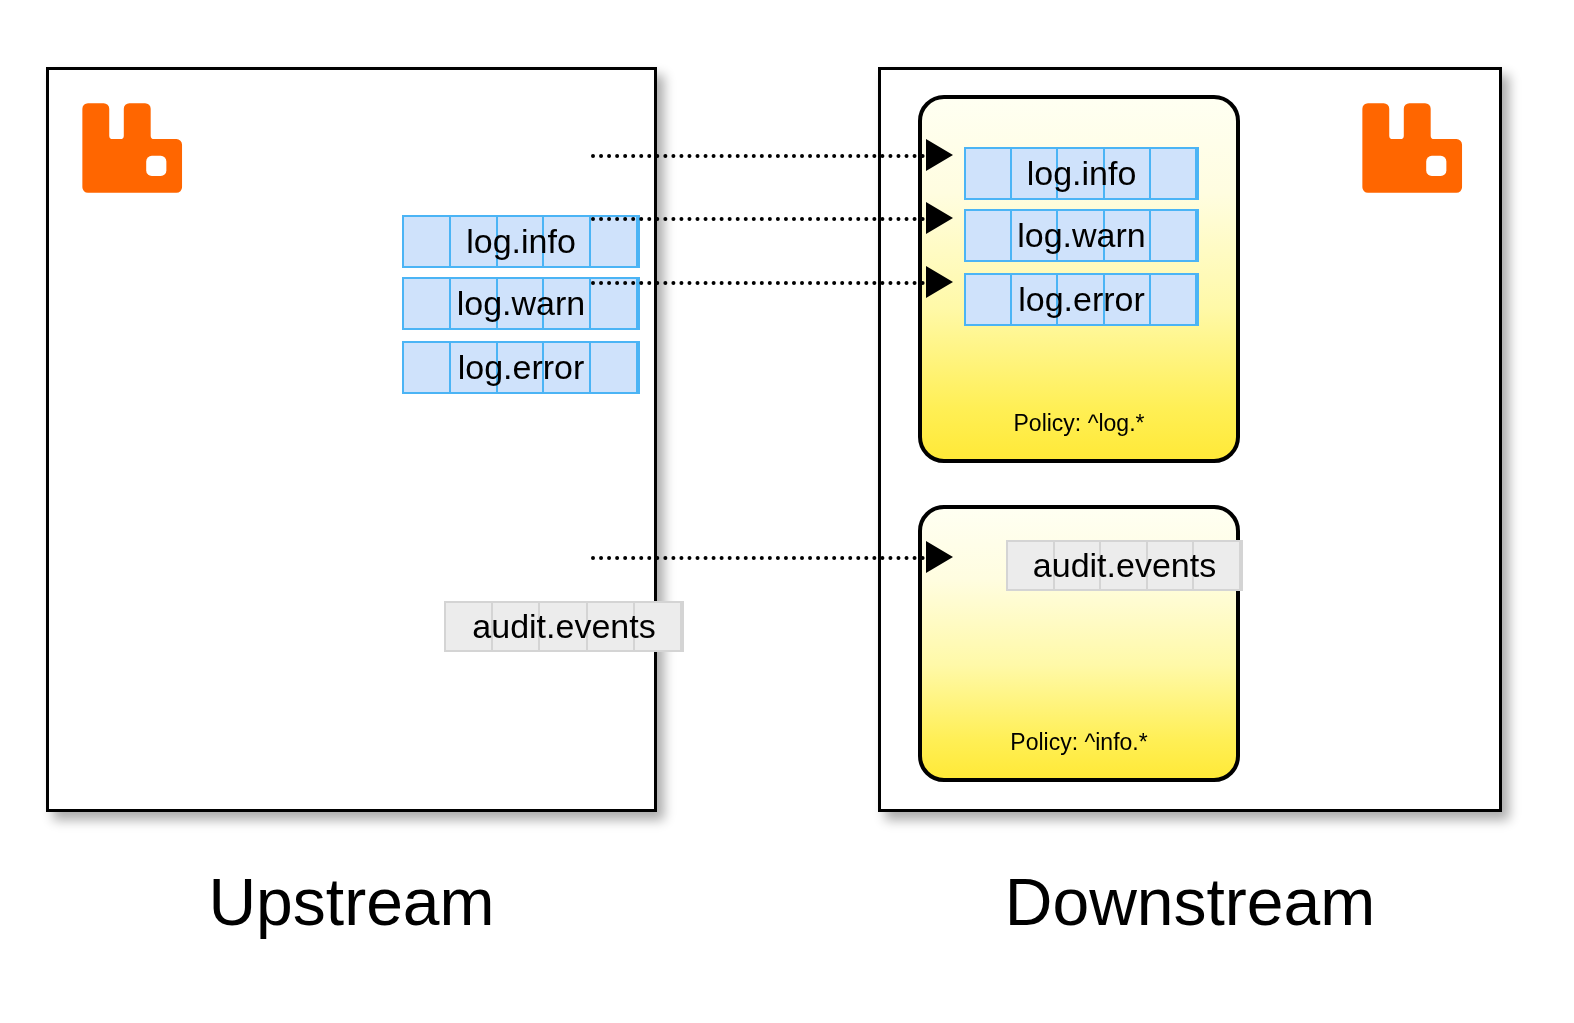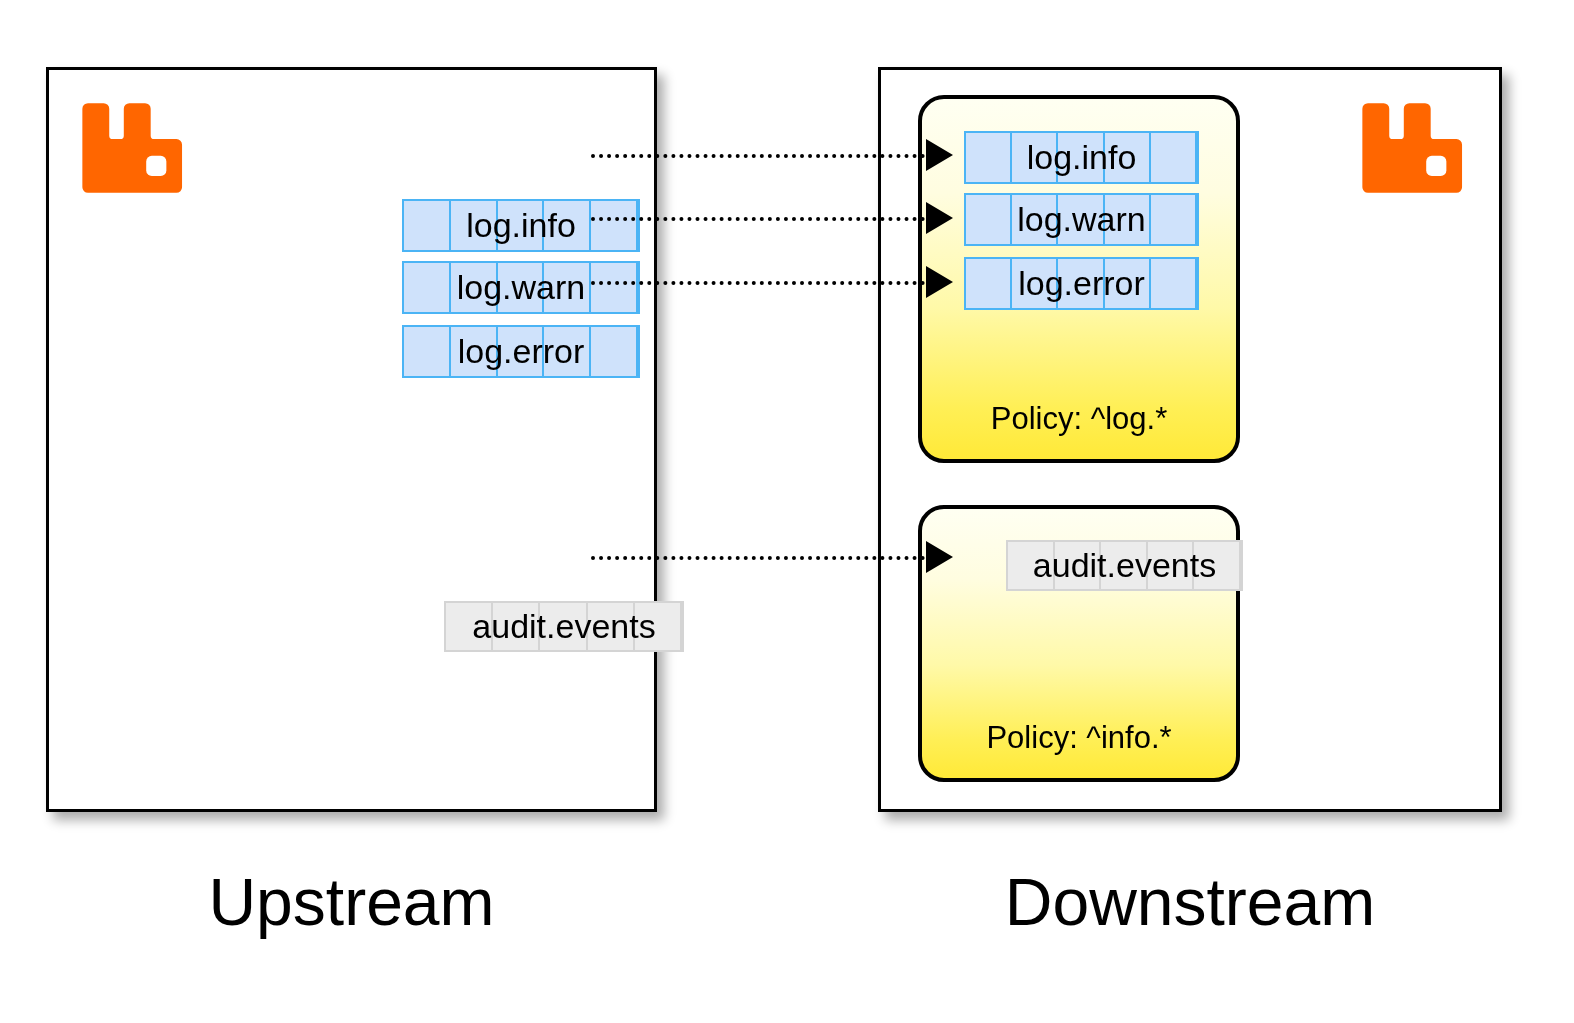--- a/index.html
+++ b/index.html
@@ -63,20 +63,21 @@
     flex: 1 1 0;
     box-sizing: border-box;
     border-right-width: 2px;
     border-right-style: solid;
   }
   .queue .cell:last-child { border-right: none; }
 
   .queue.blue {
     border-color: #4bb4f5;
     background: #cfe2fb;
+    margin-top: 16px;
   }
   .queue.blue .cell { border-right-color: #4bb4f5; }
 
   .queue.grey {
     border-color: #d4d4d4;
     background: #ececec;
     margin-left: 44px;
   }
   .queue.grey .cell { border-right-color: #d4d4d4; }
 
@@ -112,21 +113,21 @@
     background: linear-gradient(to bottom, #fffff2 0%, #fffde0 26%, #fff9a8 58%, #ffef55 86%, #ffe938 100%);
     box-sizing: border-box;
   }
   #policy-log   { left: 918px; top: 95px;  width: 322px; height: 368px; }
   #policy-audit { left: 918px; top: 505px; width: 322px; height: 277px; }
 
   .policy-label {
     position: absolute;
     left: 0; right: 0;
     text-align: center;
-    font-size: 31px;
+    font-size: 23px;
     color: #000000;
     white-space: nowrap;
   }
   #policy-log .policy-label   { bottom: 22px; }
   #policy-audit .policy-label { bottom: 22px; }
 
   
   .connector {
     position: absolute;
     height: 0;

